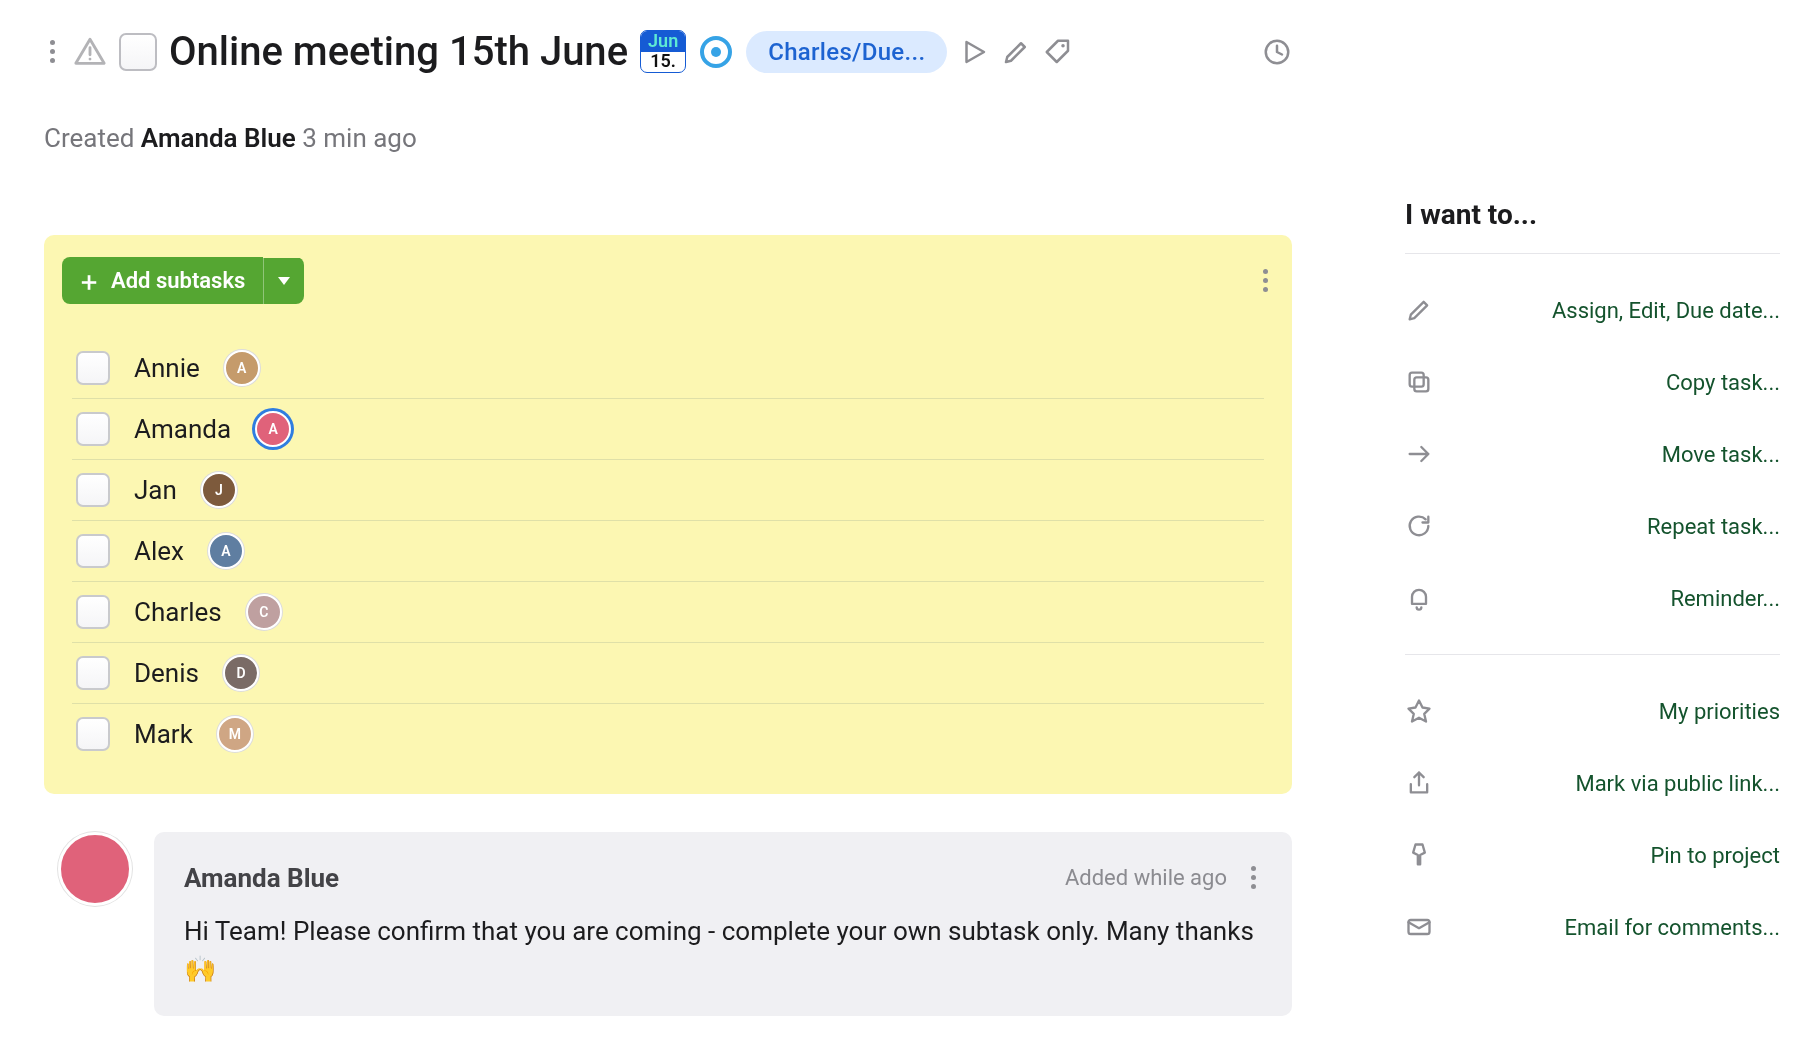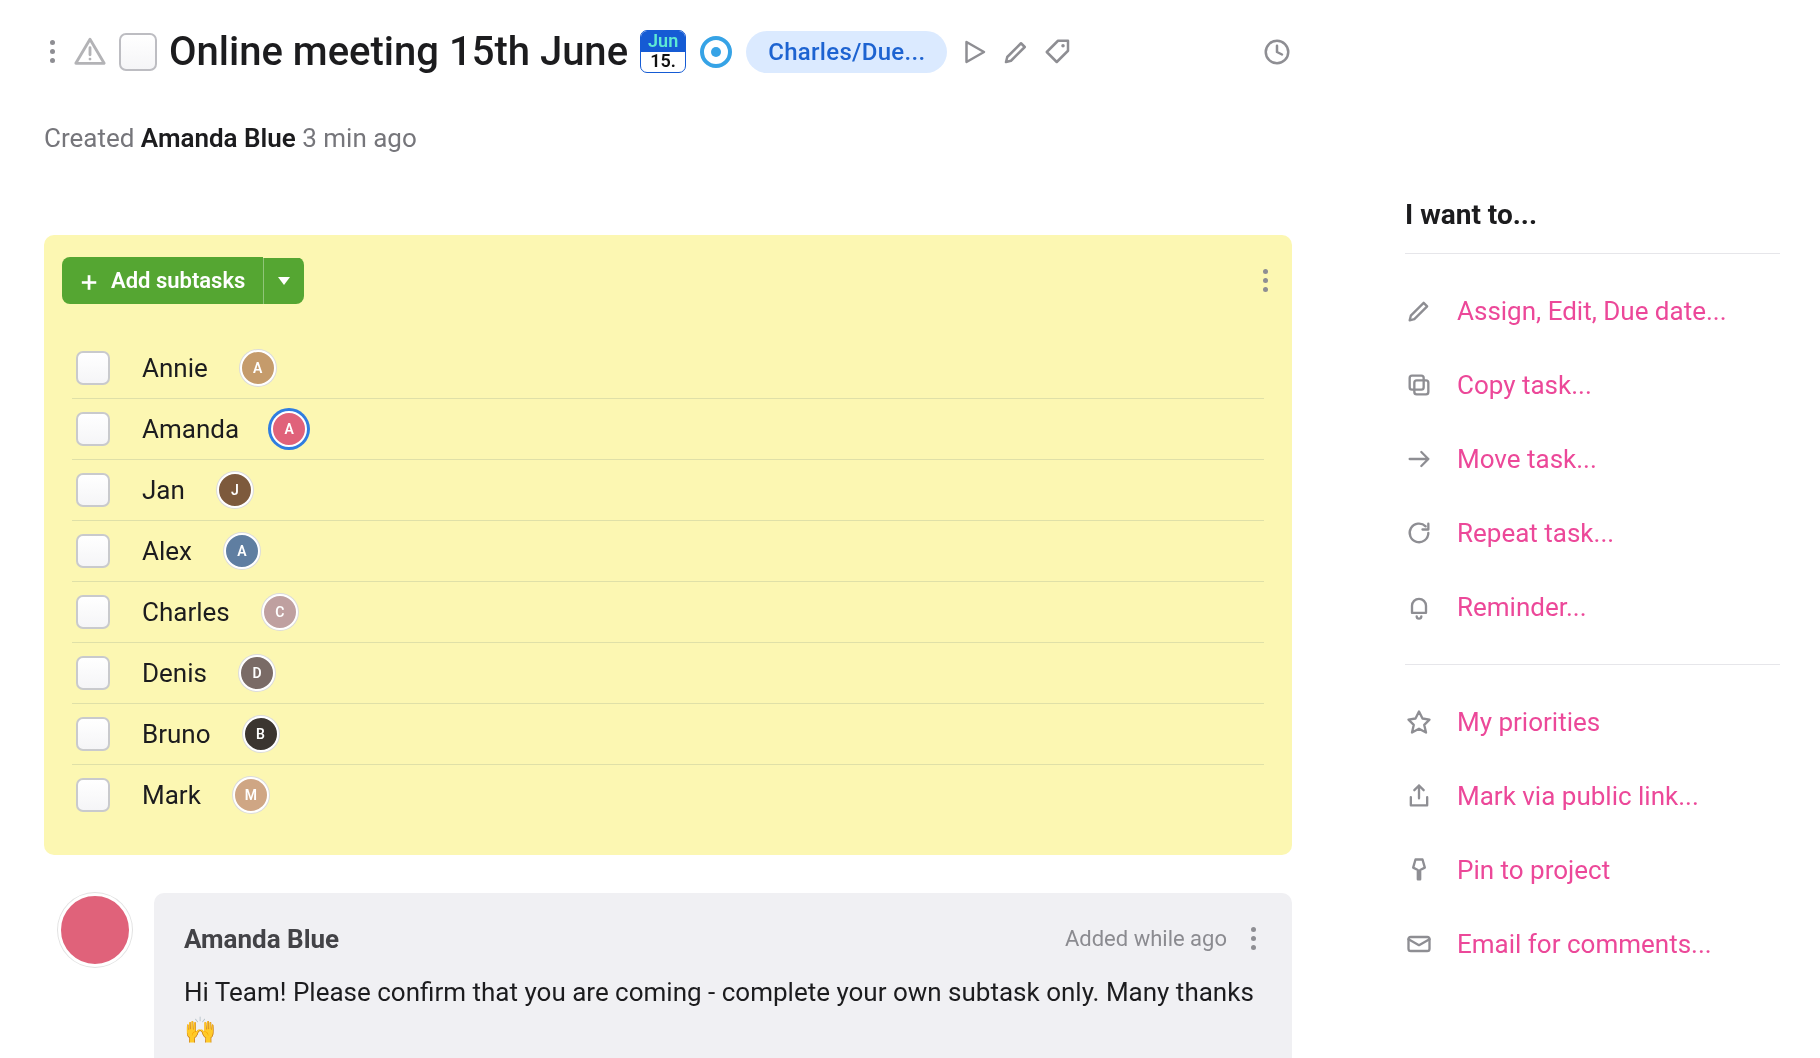--- a/index.html
+++ b/index.html
@@ -147,21 +147,21 @@
     display:flex;align-items:center;justify-content:center;
   }
   .plus { font-size: 26px; line-height: 0; }
   .tri-down { width:0;height:0;border-left:6px solid transparent;border-right:6px solid transparent;border-top:8px solid #fff;}
   .panel-head .dots-vert { margin-left: auto; }
 
   .rows { margin: 34px 10px 0; }
   .row {
     display: flex;
     align-items: center;
-    gap: 32px;
+    gap: 24px;
     padding: 12px 0 12px 4px;
     border-bottom: 1px solid #dfe0a8;
   }
   .row:last-child { border-bottom: none; }
   .row-cb {
     width: 34px; height: 34px;
     border: 2px solid #c9cacd;
     border-radius: 7px;
     background: linear-gradient(#fff, #f5f5f7);
     cursor: pointer;
@@ -206,23 +206,24 @@
     font-weight: 700;
     color: #1c1c1e;
     margin-bottom: 22px;
   }
   .side .divider { border-top:1px solid #e6e6ea; margin: 20px 0 20px; }
   .action {
     display: flex;
     align-items: center;
     gap: 24px;
     padding: 22px 0;
-    font-size: 26px;
-    color: #ec4899;
-    cursor: pointer;
+    font-size: 22px;
+    color: #14532d;
+    cursor: pointer;
+    justify-content: space-between;
   }
   .action .ic { width: 28px; height: 28px; flex:0 0 28px; }
 </style>
 </head>
 <body>
 
 <div class="layout">
   <div class="main">
 
     <div class="header">
@@ -320,25 +321,20 @@
           </div>
           <div class="row">
             <div class="row-cb"></div>
             <div class="row-name">Charles</div>
             <div class="avatar" style="background: rgb(191, 160, 160);">C</div>
           </div>
           <div class="row">
             <div class="row-cb"></div>
             <div class="row-name">Denis</div>
             <div class="avatar" style="background: rgb(122, 107, 102);">D</div>
-          </div>
-          <div class="row">
-            <div class="row-cb"></div>
-            <div class="row-name">Bruno</div>
-            <div class="avatar" style="background: rgb(59, 53, 48);">B</div>
           </div>
           <div class="row">
             <div class="row-cb"></div>
             <div class="row-name">Mark</div>
             <div class="avatar" style="background: rgb(207, 166, 132);">M</div>
           </div>
         </div>
     </div>
 
     <div class="comment">

